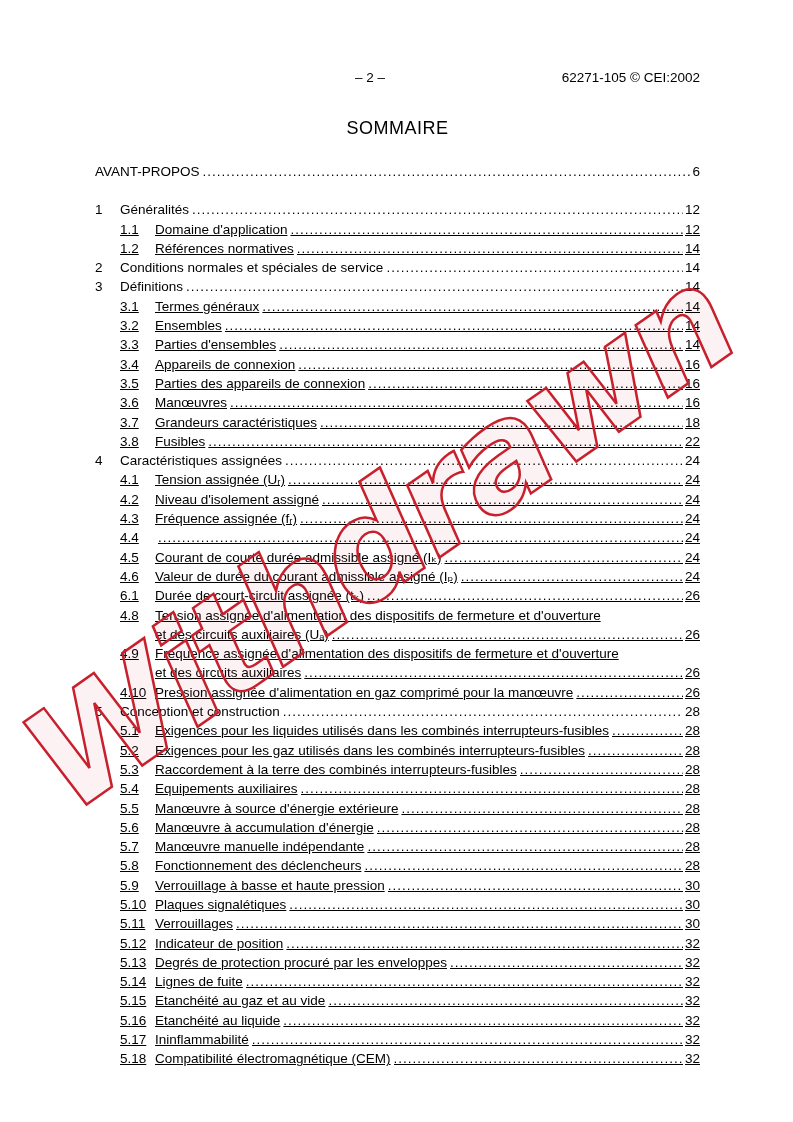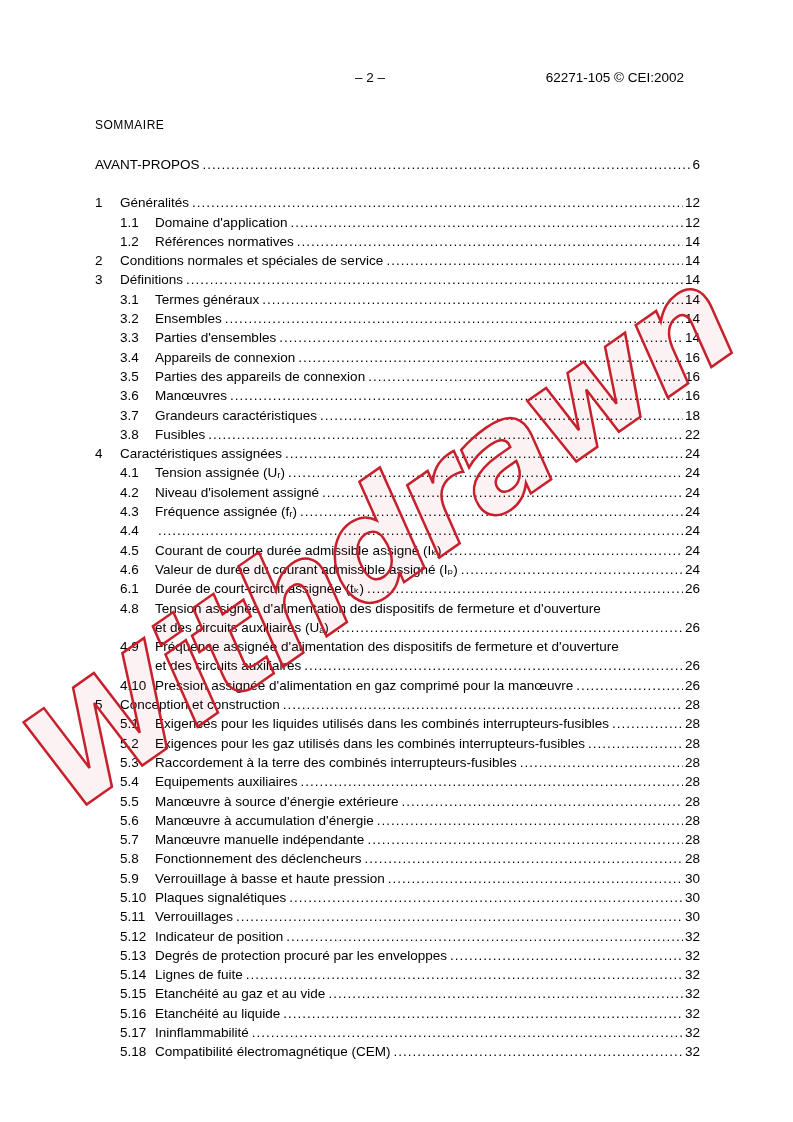--- a/index.html
+++ b/index.html
@@ -16,32 +16,33 @@
   }
   .header-row {
     position: relative;
     height: 17px;
     font-size: 13.5px;
   }
   .page-marker {
     position: absolute; left: 0; right: 55px;
     text-align: center;
   }
-  .doc-ref { position: absolute; right: 16px; top: 0; white-space: nowrap; }
+  .doc-ref { position: absolute; right: 0; top: 0; white-space: nowrap; }
   .doc-title {
     margin-top: 31px;
-    font-size: 12px;
+    text-align: center;
+    font-size: 18px;
     font-weight: normal;
     letter-spacing: 0.5px;
   }
   .toc { margin-top: 23px; font-size: 13.5px; }
   .toc-row { display: flex; align-items: flex-start; line-height: 19.3px; }
   .toc-row.gap { margin-top: 19px; }
   .toc-row.lvl0 .toc-num { flex: 0 0 25px; }
-  .toc-row.lvl1 { padding-left: 25px; }
+  .toc-row.lvl1 { padding-left: 25px; text-decoration: underline; }
   .toc-row.lvl1 .toc-num { flex: 0 0 35px; }
   .toc-body { flex: 1 1 auto; display: flex; flex-direction: column; min-width: 0; }
   .toc-line { display: flex; align-items: center; min-width: 0; }
   .toc-title { white-space: nowrap; }
   .dots { flex: 1 1 auto; overflow: hidden; white-space: nowrap; margin: 0 2px 0 3px; }
   .dots::after {
     content: "........................................................................................................................................................................................................................................................................................................";
     letter-spacing: 1px;
   }
   .toc-page { flex: 0 0 auto; white-space: nowrap; }

